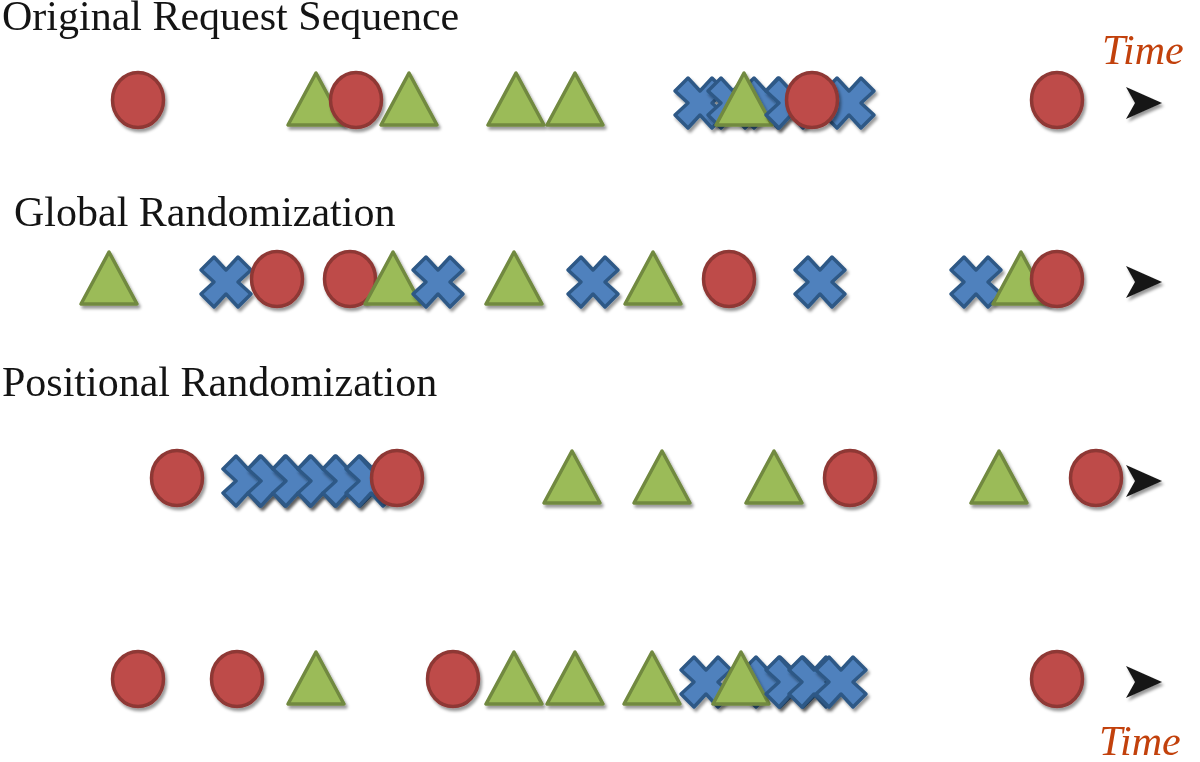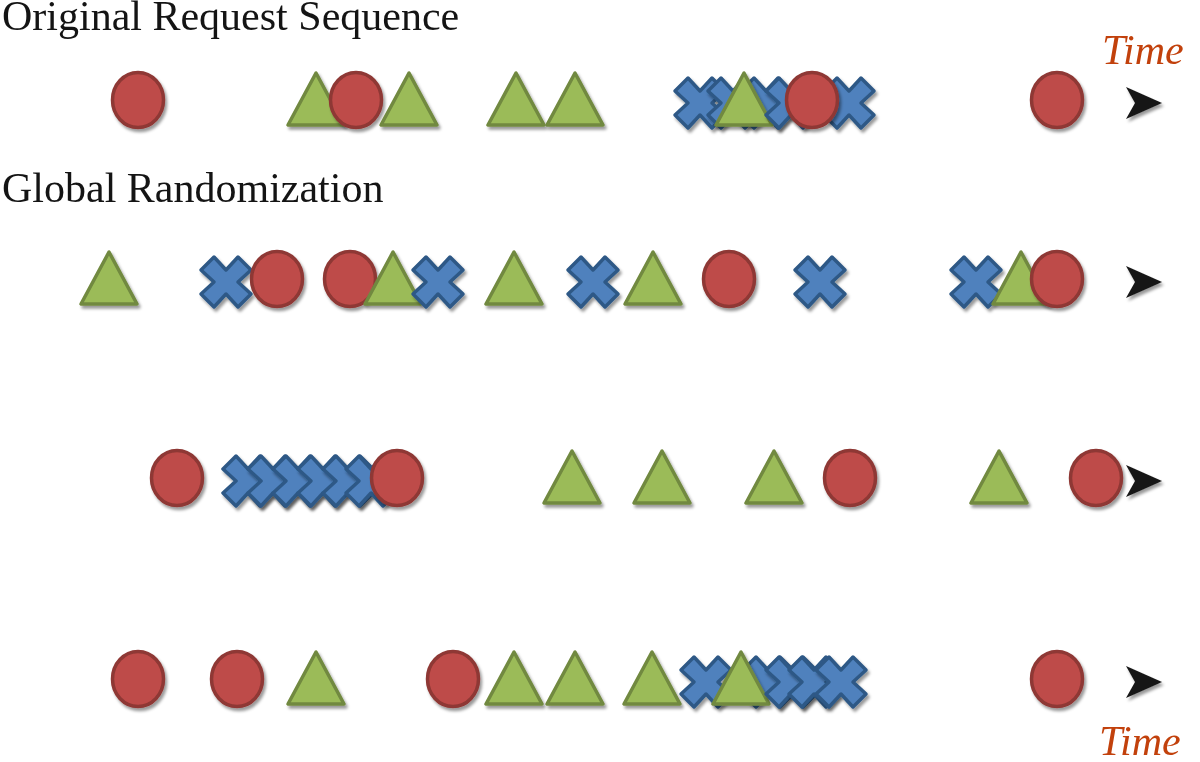--- a/index.html
+++ b/index.html
@@ -1,21 +1,21 @@
 <!DOCTYPE html>
 <html><head>
 <meta charset="utf-8">
 <style>
   html,body{margin:0;padding:0;background:#ffffff;}
   body{width:1200px;height:762px;overflow:hidden;
        font-family:"Liberation Serif","DejaVu Serif",serif;color:#141414;}
   .canvas{position:relative;width:1200px;height:762px;background:#ffffff;border-radius:14px;}
   .title{position:absolute;left:2px;font-size:42px;line-height:1.1;white-space:nowrap;color:#141414;}
   .title.t1{top:-7px;}
-  .title.t2{top:165px;}
+  .title.t2{top:189px;margin-left:12px;}
   .title.t3{top:359px;}
   .title.t4{top:559px;}
   .time-label{position:absolute;font-size:42px;line-height:1.1;white-space:nowrap;color:#c2410c;font-style:italic;}
   .time-label.top{left:1102px;top:27px;}
   .time-label.bottom{left:1099px;top:718px;}
   svg.diagram{position:absolute;left:0;top:0;}
 </style>
 </head>
 <body>
 
@@ -95,16 +95,17 @@
         <polygon points="713,704 769,704 741,652" fill="#9BBB59" stroke="#71893F" stroke-width="3.5" stroke-linejoin="round" filter="url(#ds)"></polygon>
         <polygon points="766,670 779,657 791,670 803,657 816,670 803,682 816,694 803,707 791,694 779,707 766,694 779,682" fill="#4F81BD" stroke="#2D5986" stroke-width="3.5" stroke-linejoin="round" filter="url(#ds)"></polygon>
         <polygon points="789,670 802,657 814,670 826,657 839,670 826,682 839,694 826,707 814,694 802,707 789,694 802,682" fill="#4F81BD" stroke="#2D5986" stroke-width="3.5" stroke-linejoin="round" filter="url(#ds)"></polygon>
         <polygon points="816,670 829,657 841,670 853,657 866,670 853,682 866,694 853,707 841,694 829,707 816,694 829,682" fill="#4F81BD" stroke="#2D5986" stroke-width="3.5" stroke-linejoin="round" filter="url(#ds)"></polygon>
         <ellipse cx="1057" cy="679" rx="25.5" ry="27.5" fill="#BE4B48" stroke="#8E3734" stroke-width="3.5" filter="url(#ds)"></ellipse>
       </g>
     </svg>
 
   <div class="title t1">Original Request Sequence</div>
   <div class="title t2">Global Randomization</div>
+  <div class="title t3">Positional Randomization</div>
 
   <div class="time-label top">Time</div>
   <div class="time-label bottom">Time</div>
 </div>
 
 </body></html>

